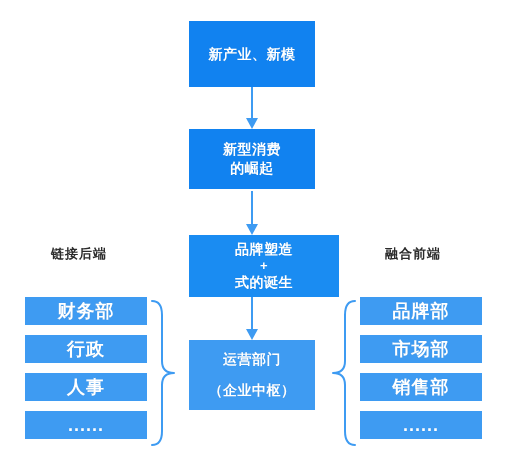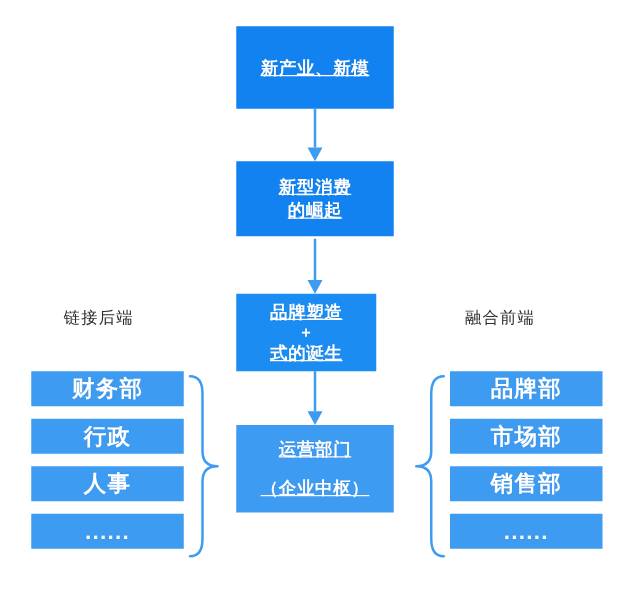--- a/index.html
+++ b/index.html
@@ -27,26 +27,26 @@
     align-items: center;
     justify-content: center;
     color: #ffffff;
     font-weight: bold;
     font-size: 14px;
     line-height: 1.35;
     text-align: center;
     letter-spacing: 0.5px;
     text-shadow: 0 0 1px rgba(0,0,0,0.12);
   }
-  .flow-box .line { display: block; white-space: nowrap; text-decoration: underline; }
+  .flow-box .line { display: block; white-space: nowrap; }
   .flow-box .plus { display: block; font-size: 13px; line-height: 1.1; }
 
   #box-1 { left: 189px; top: 21px;  width: 126px; height: 66px;  background: #1182F0; }
   #box-2 { left: 189px; top: 129px; width: 126px; height: 60px;  background: #1182F0; }
-  #box-3 { left: 189px; top: 235px; width: 112px; height: 62px;  background: #1A8CF2; }
+  #box-3 { left: 189px; top: 235px; width: 150px; height: 62px;  background: #1A8CF2; }
   #box-4 { left: 189px; top: 340px; width: 126px; height: 70px;  background: #3E9BF2; gap: 12px; }
 
   
   .arrow {
     position: absolute;
     left: 249px;
     width: 6px;
   }
   .arrow .shaft {
     position: absolute;
@@ -69,27 +69,27 @@
   #arrow-1 .shaft { height: 31px; }
   #arrow-2 { top: 191px; height: 44px; }
   #arrow-2 .shaft { height: 33px; }
   #arrow-3 { top: 297px; height: 43px; }
   #arrow-3 .shaft { height: 32px; }
 
   
   .side-label {
     position: absolute;
     font-size: 13px;
-    font-weight: normal;
+    font-weight: bold;
     color: #2B2B2B;
     letter-spacing: 1px;
     white-space: nowrap;
   }
   #label-left  { left: 51px;  top: 245px; }
-  #label-right { left: 372px; top: 245px; }
+  #label-right { left: 385px; top: 245px; }
 
   
   .item-stack {
     position: absolute;
     top: 297px;
     width: 122px;
     display: flex;
     flex-direction: column;
     gap: 10px;
   }

